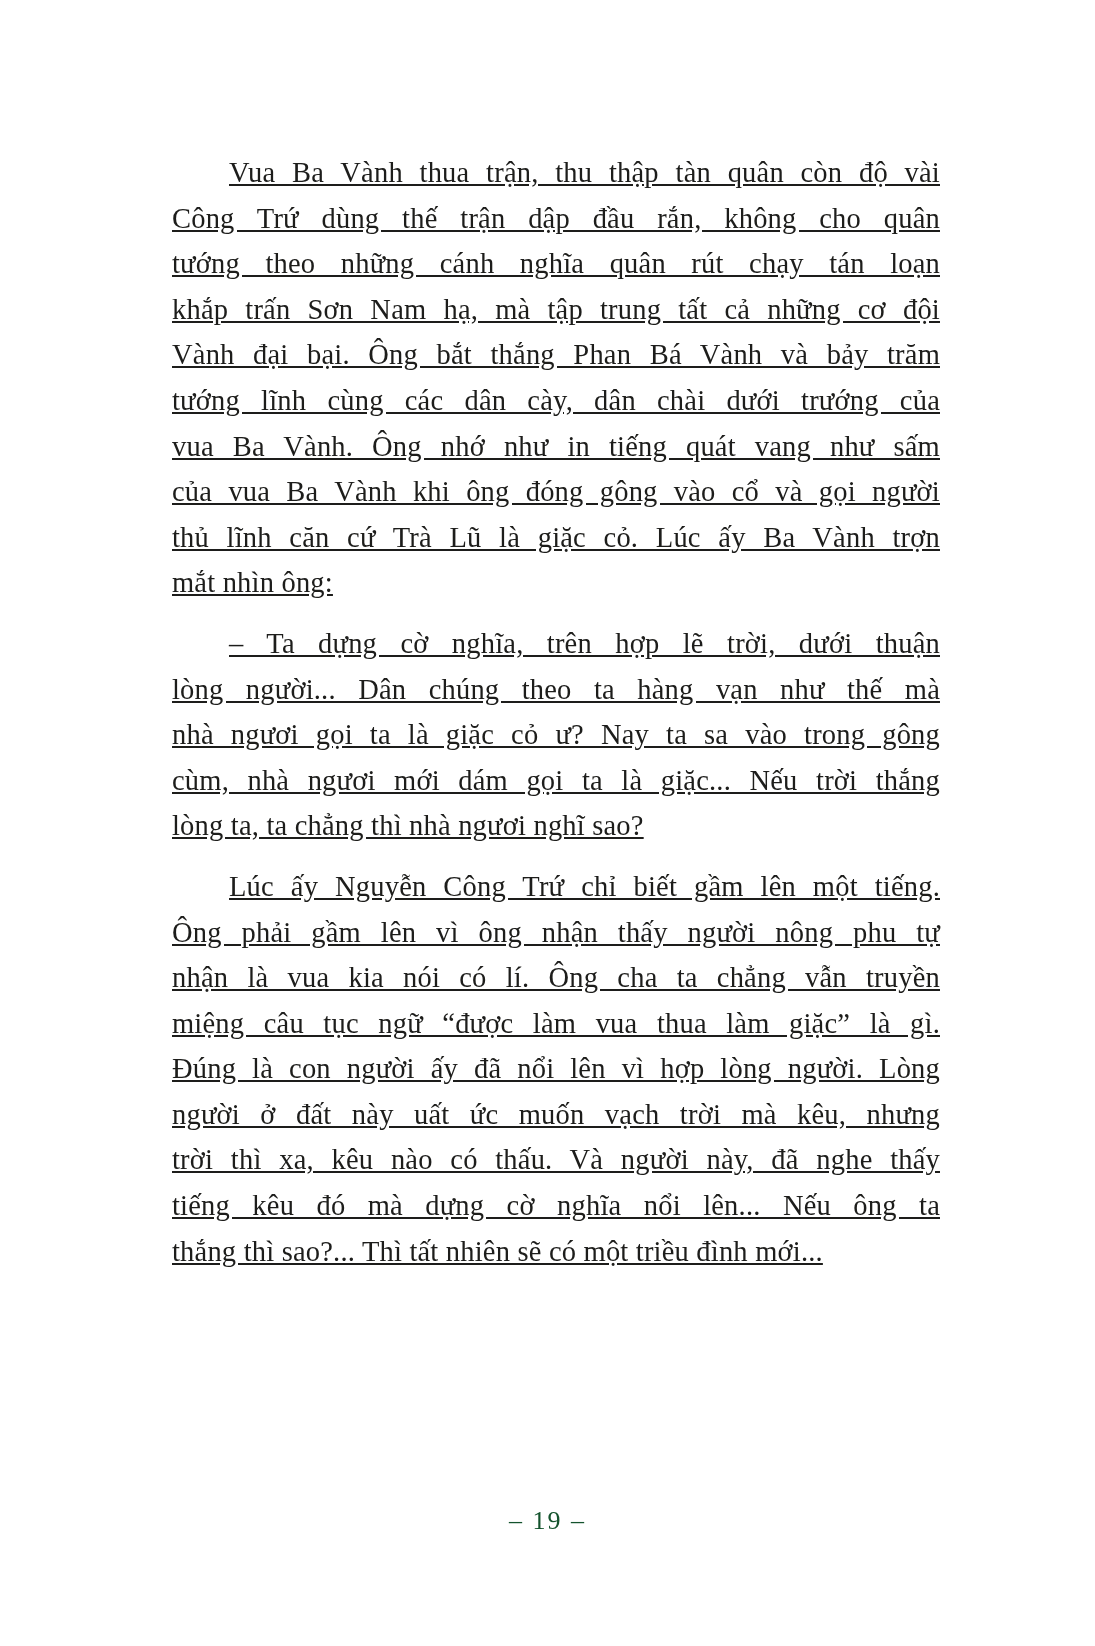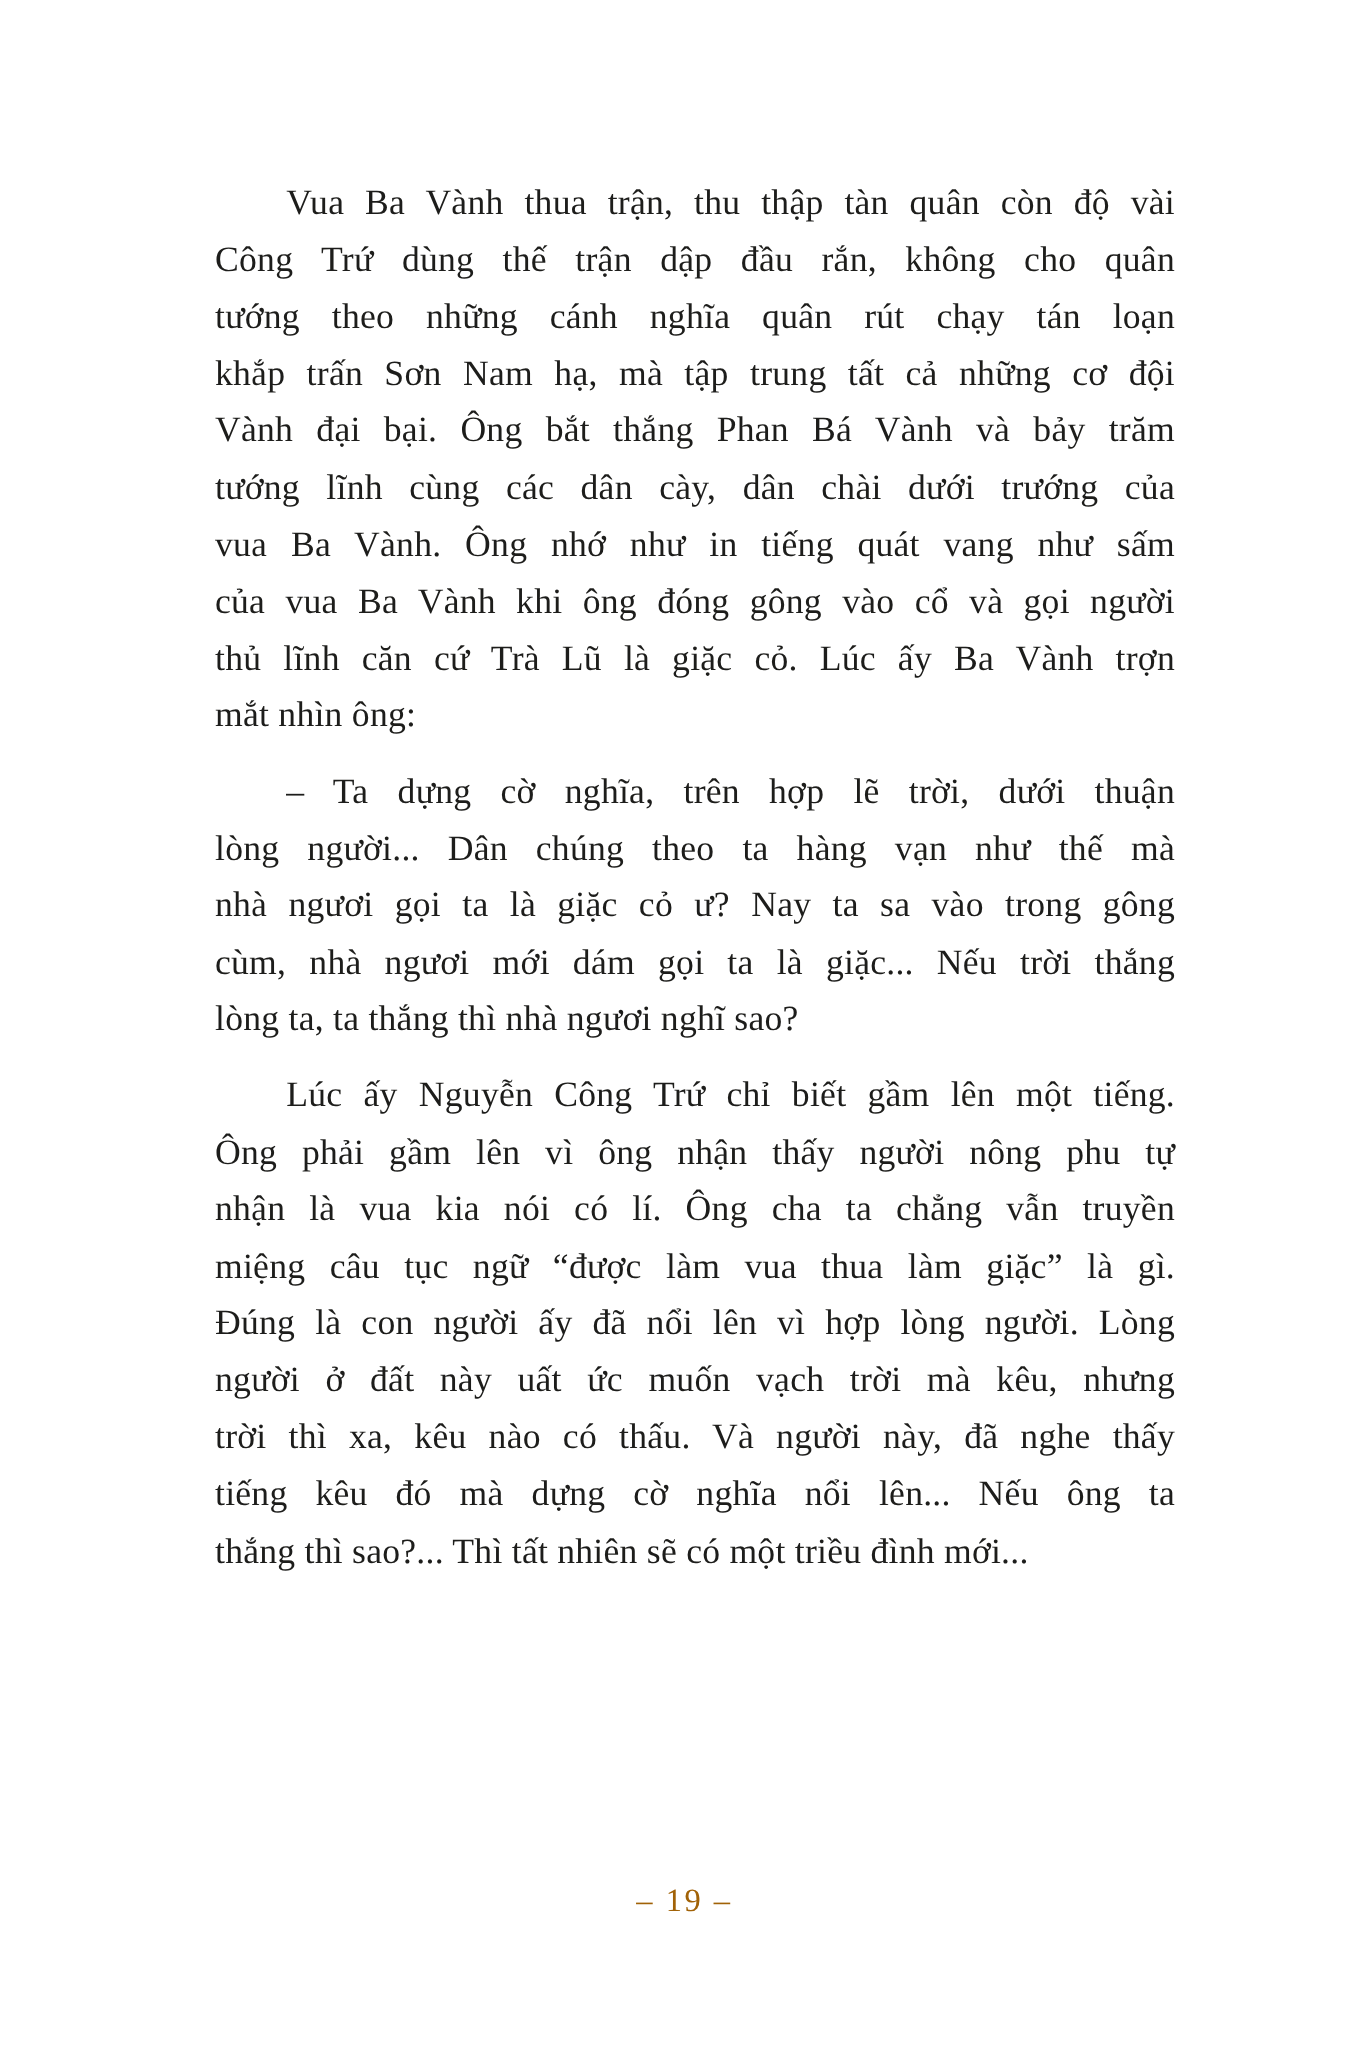--- a/index.html
+++ b/index.html
@@ -16,22 +16,23 @@
     color: #1d1d1b;
     overflow: hidden;
   }
   .text-block {
     position: absolute;
     left: 172px;
     top: 140px;
     width: 768px;
   }
   .paragraph {
-    margin: 0 0 15px 0;
+    margin: 10px 0 15px 0;
     padding: 0;
+    text-decoration: underline;
   }
   .line {
     font-size: 28.5px;
     line-height: 45.6px;
     text-align: justify;
     text-align-last: justify;
     -moz-text-align-last: justify;
     white-space: normal;
     letter-spacing: 0.2px;
   }
@@ -43,21 +44,21 @@
     -moz-text-align-last: left;
   }
   .footer {
     position: absolute;
     left: 0;
     top: 1506px;
     width: 100%;
     text-align: center;
     font-size: 26px;
     letter-spacing: 2px;
-    color: #a16207;
+    color: #14532d;
   }
 </style>
 </head>
 <body>
 
 <div class="page">
   <div class="text-block" id="text-block">
       <div class="paragraph">
         <div class="line first">Vua Ba Vành thua trận, thu thập tàn quân còn độ vài</div>
         <div class="line">Công Trứ dùng thế trận dập đầu rắn, không cho quân</div>
@@ -68,21 +69,21 @@
         <div class="line">vua Ba Vành. Ông nhớ như in tiếng quát vang như sấm</div>
         <div class="line">của vua Ba Vành khi ông đóng gông vào cổ và gọi người</div>
         <div class="line">thủ lĩnh căn cứ Trà Lũ là giặc cỏ. Lúc ấy Ba Vành trợn</div>
         <div class="line plast">mắt nhìn ông:</div>
       </div>
       <div class="paragraph">
         <div class="line first">– Ta dựng cờ nghĩa, trên hợp lẽ trời, dưới thuận</div>
         <div class="line">lòng người... Dân chúng theo ta hàng vạn như thế mà</div>
         <div class="line">nhà ngươi gọi ta là giặc cỏ ư? Nay ta sa vào trong gông</div>
         <div class="line">cùm, nhà ngươi mới dám gọi ta là giặc... Nếu trời thắng</div>
-        <div class="line plast">lòng ta, ta thắng thì nhà ngươi nghĩ sao?</div>
+        <div class="line plast">lòng ta, ta chẳng thì nhà ngươi nghĩ sao?</div>
       </div>
       <div class="paragraph">
         <div class="line first">Lúc ấy Nguyễn Công Trứ chỉ biết gầm lên một tiếng.</div>
         <div class="line">Ông phải gầm lên vì ông nhận thấy người nông phu tự</div>
         <div class="line">nhận là vua kia nói có lí. Ông cha ta chẳng vẫn truyền</div>
         <div class="line">miệng câu tục ngữ “được làm vua thua làm giặc” là gì.</div>
         <div class="line">Đúng là con người ấy đã nổi lên vì hợp lòng người. Lòng</div>
         <div class="line">người ở đất này uất ức muốn vạch trời mà kêu, nhưng</div>
         <div class="line">trời thì xa, kêu nào có thấu. Và người này, đã nghe thấy</div>
         <div class="line">tiếng kêu đó mà dựng cờ nghĩa nổi lên... Nếu ông ta</div>

